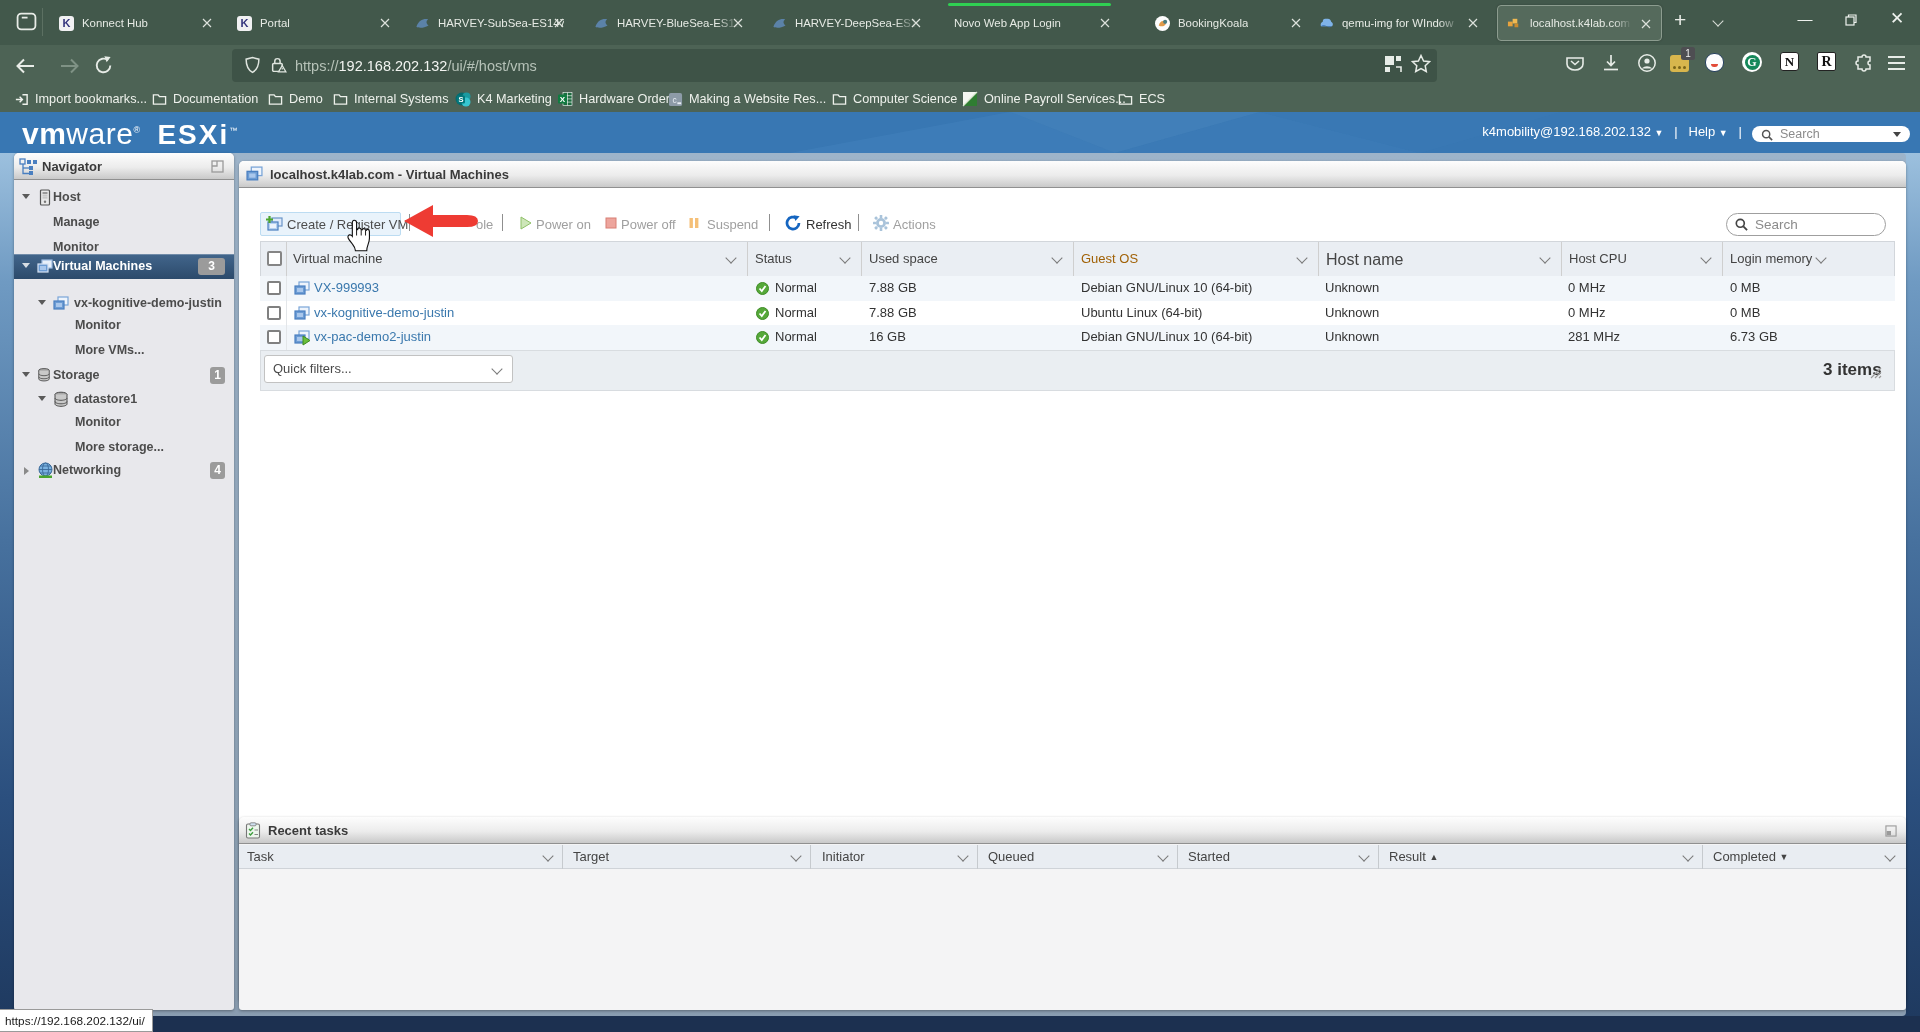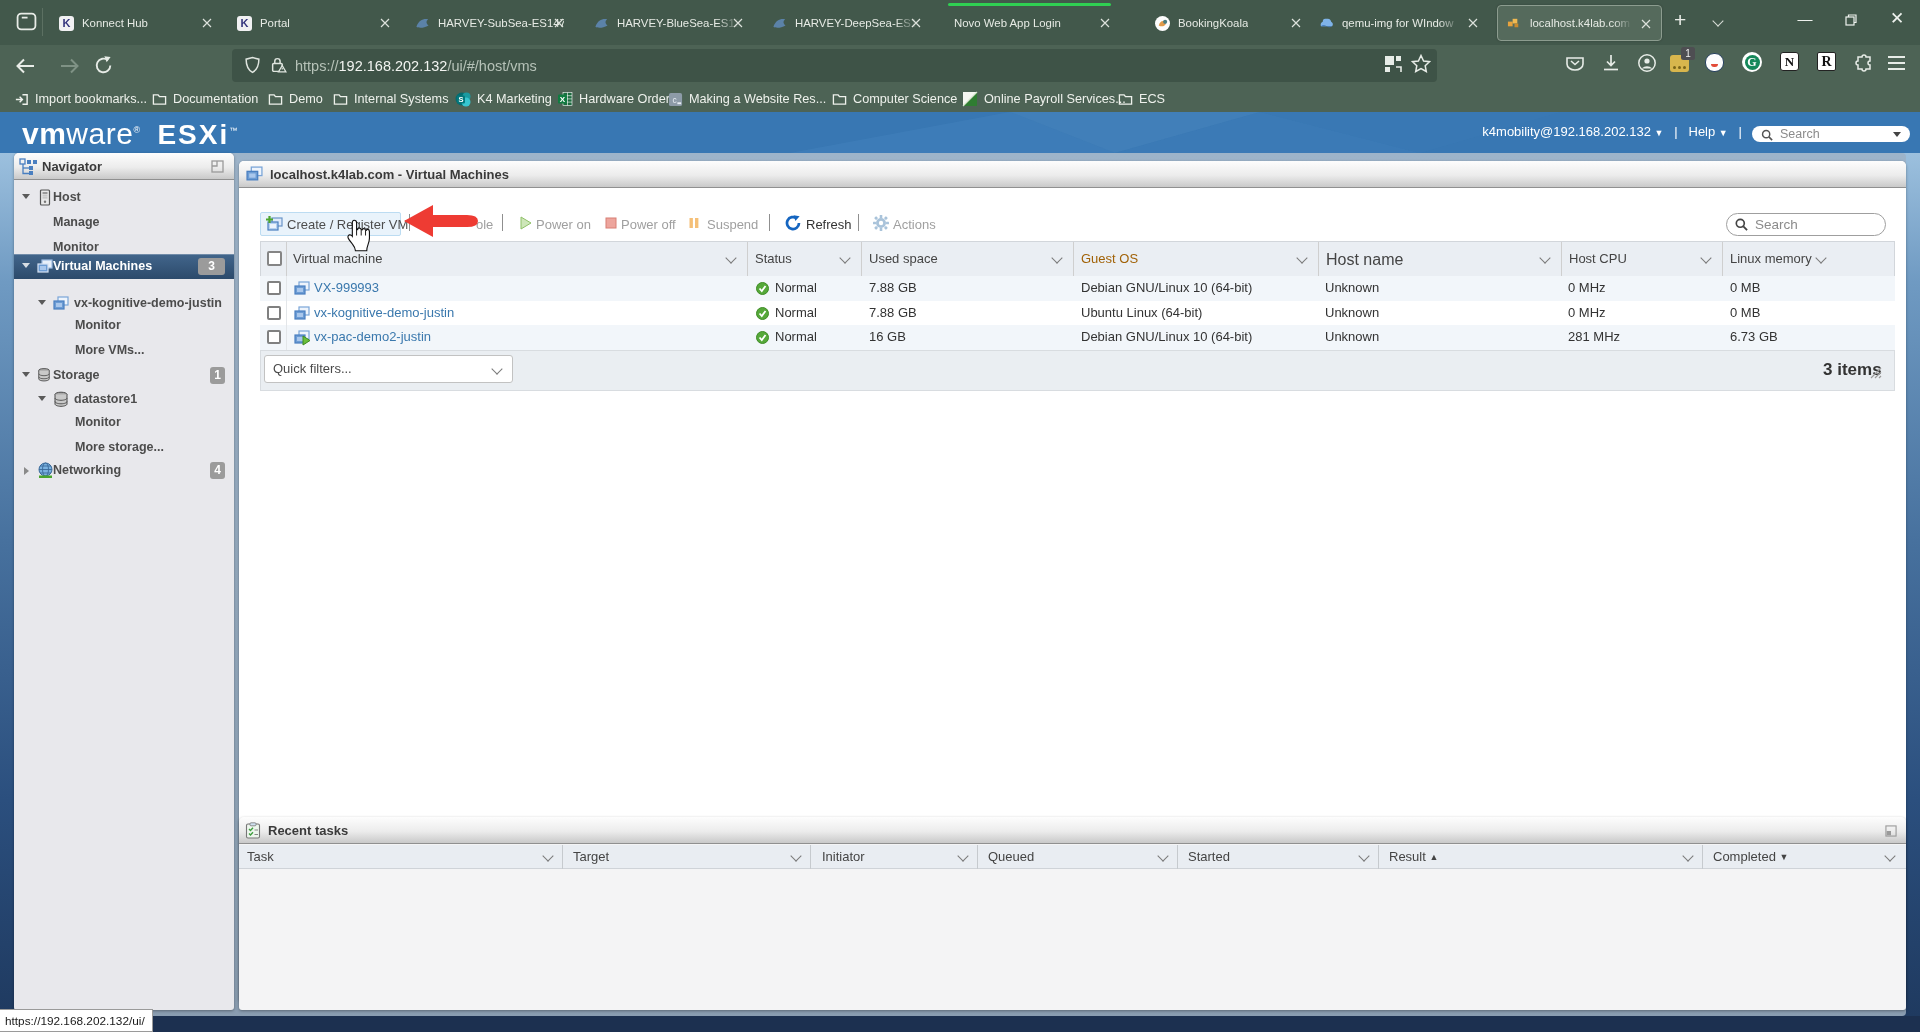--- a/index.html
+++ b/index.html
@@ -462,21 +462,21 @@
   <div class="vline" style="left:834px;top:81px;height:34px"></div>
   <div class="abs" style="left:842px;top:90px;font-size:13px;color:#a16207">Guest OS</div>
       <div class="chev" style="left:1059px;top:93px"></div>
   <div class="vline" style="left:1079px;top:81px;height:34px"></div>
   <div class="abs" style="left:1087px;top:90px;font-size:16px;color:#444">Host name</div>
       <div class="chev" style="left:1302px;top:93px"></div>
   <div class="vline" style="left:1322px;top:81px;height:34px"></div>
   <div class="abs" style="left:1330px;top:90px;font-size:13px;color:#444">Host CPU</div>
       <div class="chev" style="left:1463px;top:93px"></div>
   <div class="vline" style="left:1483px;top:81px;height:34px"></div>
-  <div class="abs" style="left:1491px;top:90px;font-size:13px;color:#444">Linux memory</div>
+  <div class="abs" style="left:1491px;top:90px;font-size:13px;color:#444">Login memory</div>
       <div class="chev" style="left:1578px;top:93px"></div>
 
   <div class="abs" style="left:21px;top:115px;width:1635px;height:24.5px;background:#f2f6fa"></div>
   <div class="abs" style="left:21px;top:164px;width:1635px;height:24.5px;background:#f2f6fa"></div>
   <div class="vline" style="left:47px;top:115px;height:73.5px;background:#e3e6e9"></div>
   <div class="abs" style="left:28px;top:120px;width:14px;height:14px;background:#fff;border:2px solid #808080;border-radius:2px"></div>
   <div class="abs" style="left:28px;top:144.5px;width:14px;height:14px;background:#fff;border:2px solid #808080;border-radius:2px"></div>
   <div class="abs" style="left:28px;top:169px;width:14px;height:14px;background:#fff;border:2px solid #808080;border-radius:2px"></div>
   <svg class="abs" style="left:55px;top:120px" width="16" height="15" viewBox="0 0 16 15">
         <rect x="5" y="1" width="10" height="8" fill="#eef4fc" stroke="#7aa5d8" stroke-width="1.2"></rect>

